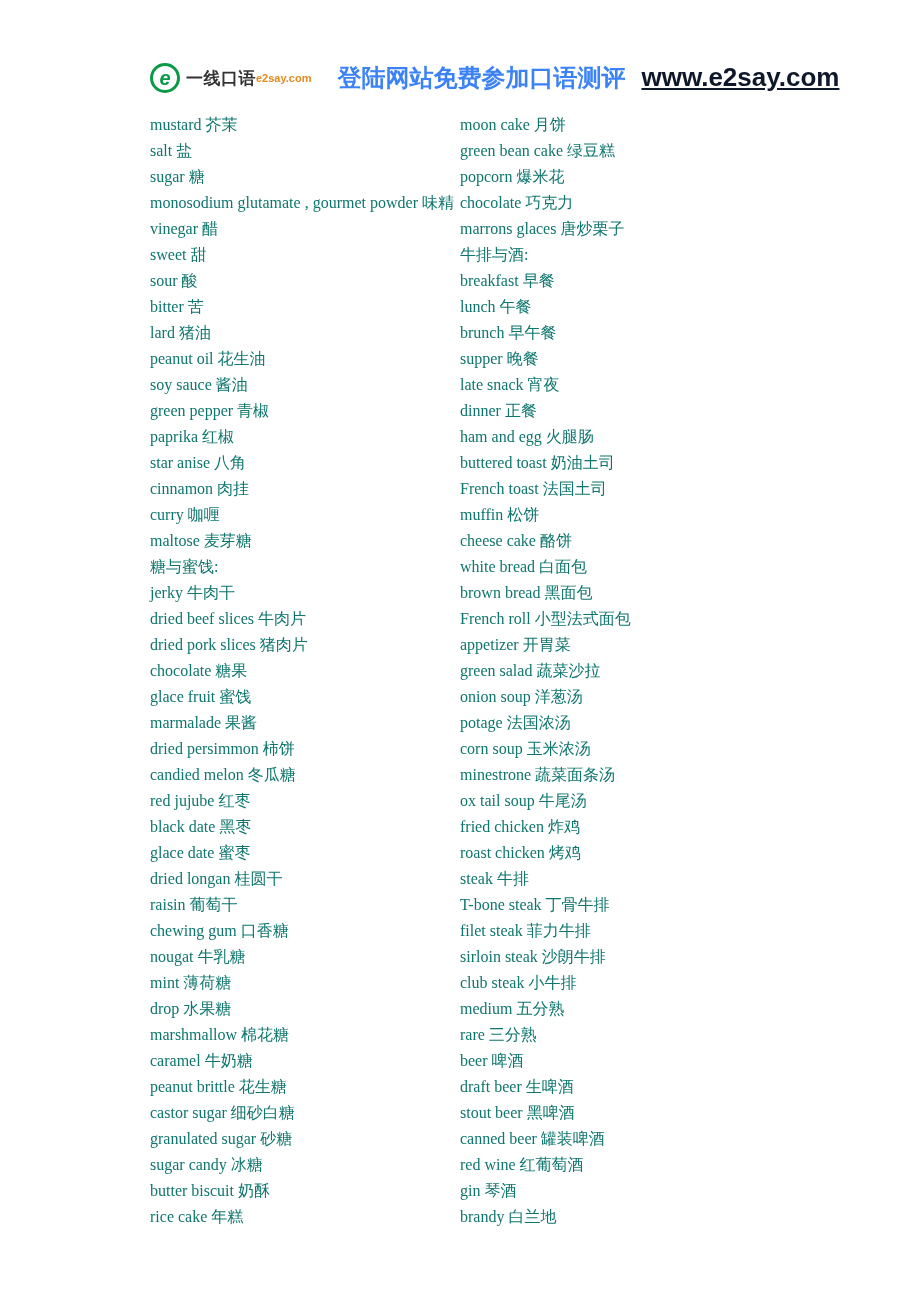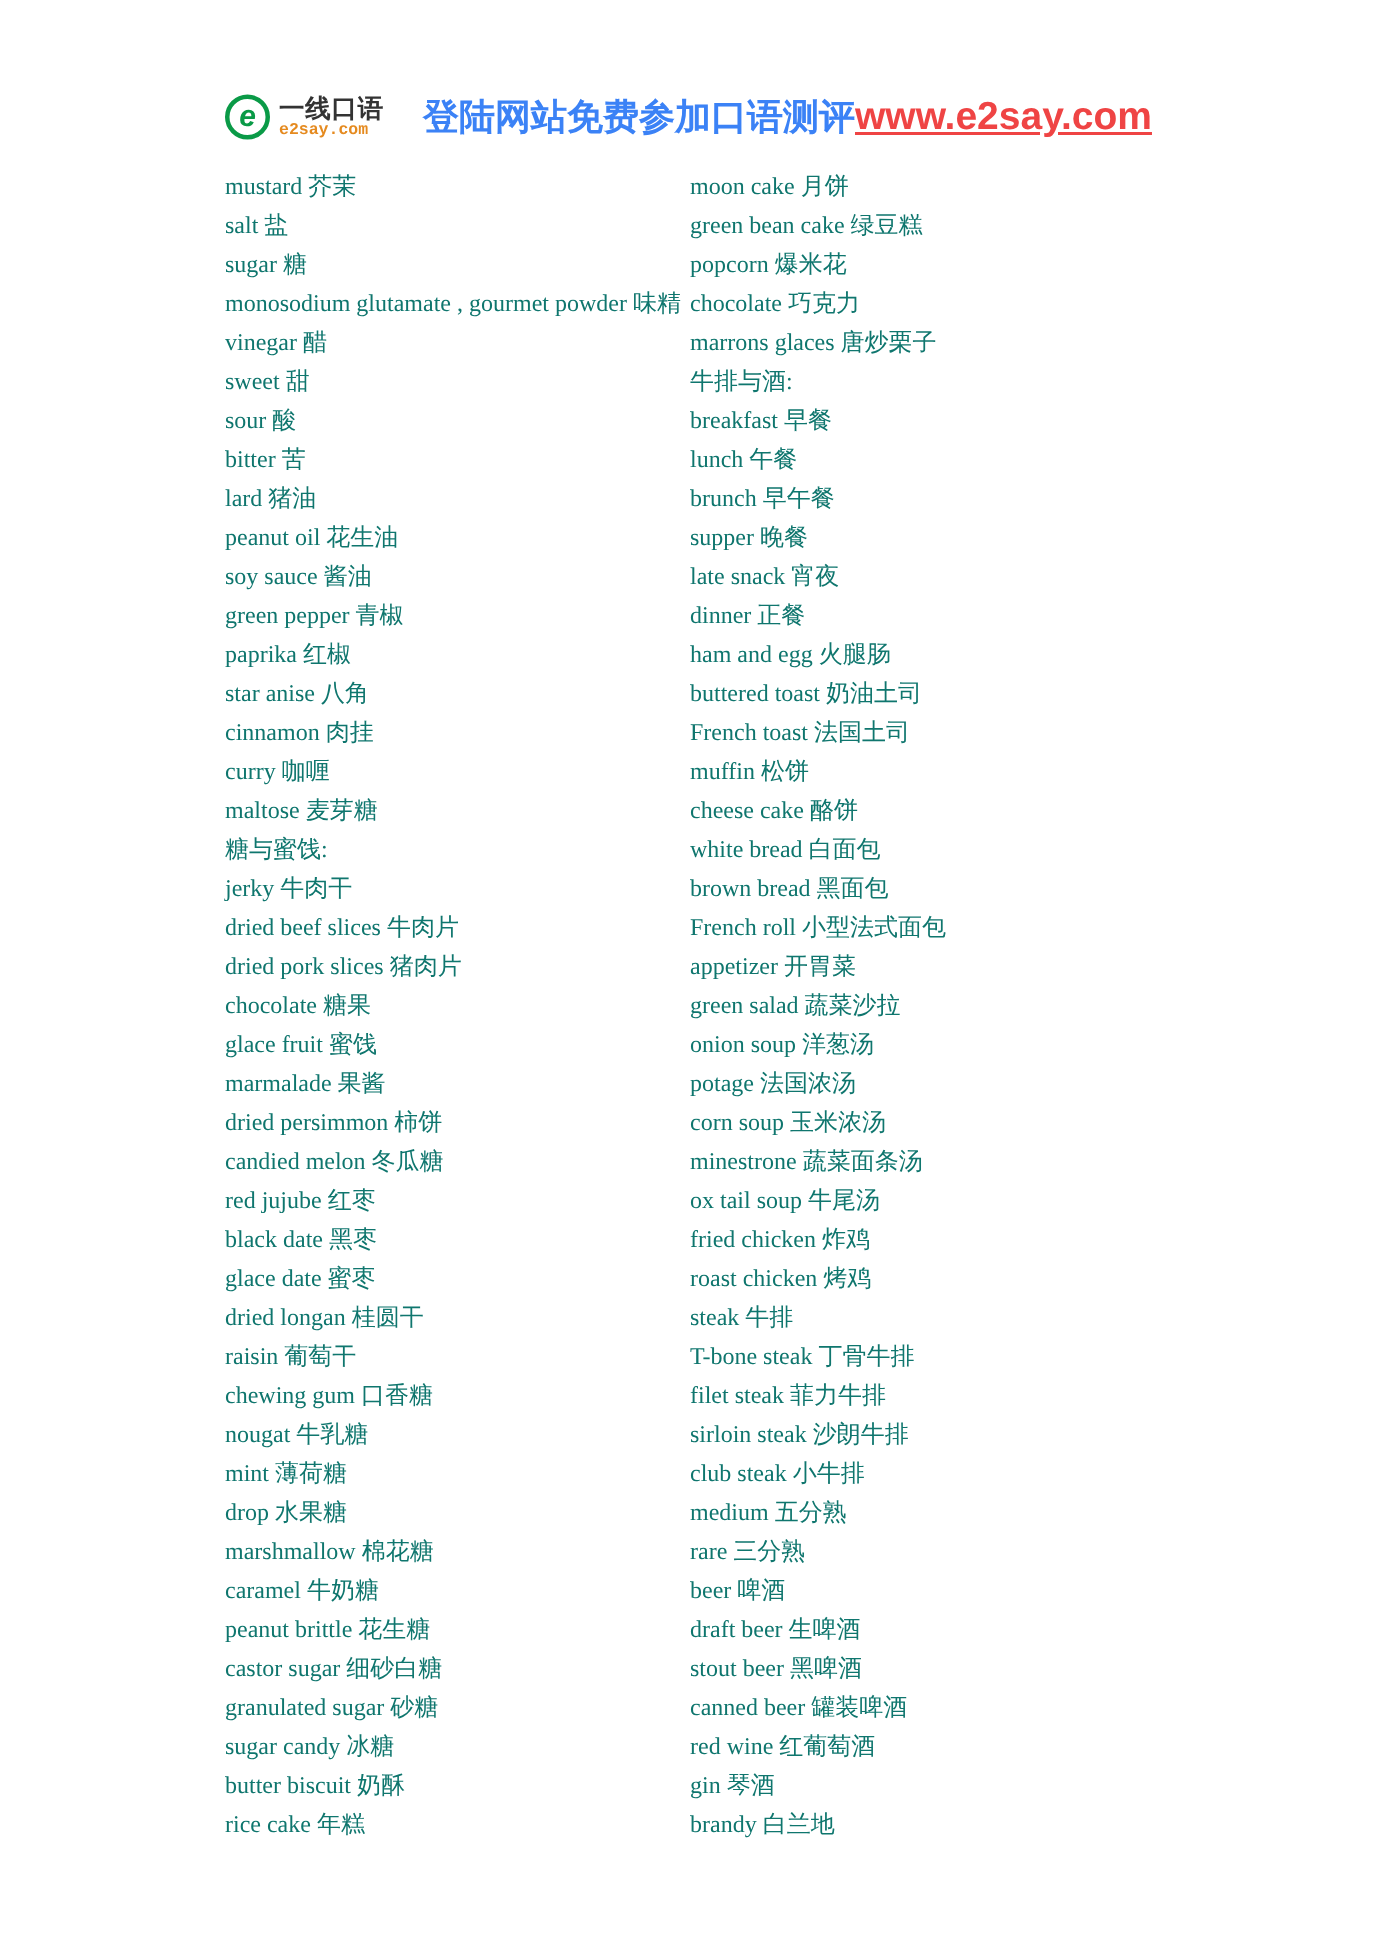--- a/index.html
+++ b/index.html
@@ -38,53 +38,54 @@
     justify-content: center;
     color: #0a9a47;
     font-family: Arial, sans-serif;
     font-size: 20px;
     font-weight: bold;
     font-style: italic;
     box-sizing: border-box;
   }
   .logo-text {
     display: flex;
-    flex-direction: column;
+    flex-direction: row;
     line-height: 1;
+    align-items: center;
   }
   .logo-cn {
     font-family: "SimHei", "Microsoft YaHei", sans-serif;
     font-size: 17px;
     color: #333;
     font-weight: bold;
     letter-spacing: 0.5px;
   }
   .logo-en {
-    font-family: Liberation Mono, monospace;
+    font-family: Liberation Sans, sans-serif;
     font-size: 11px;
     color: #e58a1f;
     letter-spacing: 0;
     font-weight: bold;
     margin-top: 1px;
   }
   .banner {
     display: flex;
     align-items: baseline;
     font-family: "SimHei", "Microsoft YaHei", sans-serif;
     font-weight: bold;
     font-size: 24px;
     white-space: nowrap;
   }
   .b-blue { color: #3b82f6; }
   .b-red  { color: #3b82f6; }
   .b-url {
     font-family: Arial, sans-serif;
-    color: #ef4444;
+    color: #0f172a;
     text-decoration: underline;
-    margin-left: 0;
+    margin-left: 16px;
     font-size: 26px;
   }
   .columns {
     display: flex;
     font-size: 16px;
     line-height: 26px;
     color: #0f766e;
   }
   .col {
     flex: 0 0 50%;

